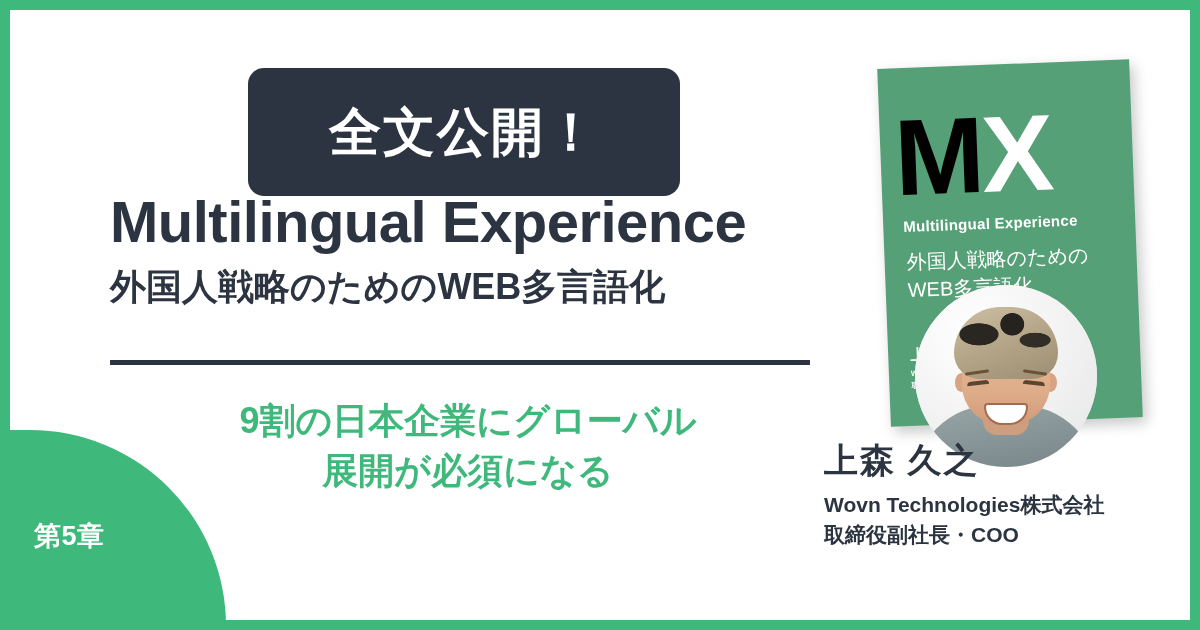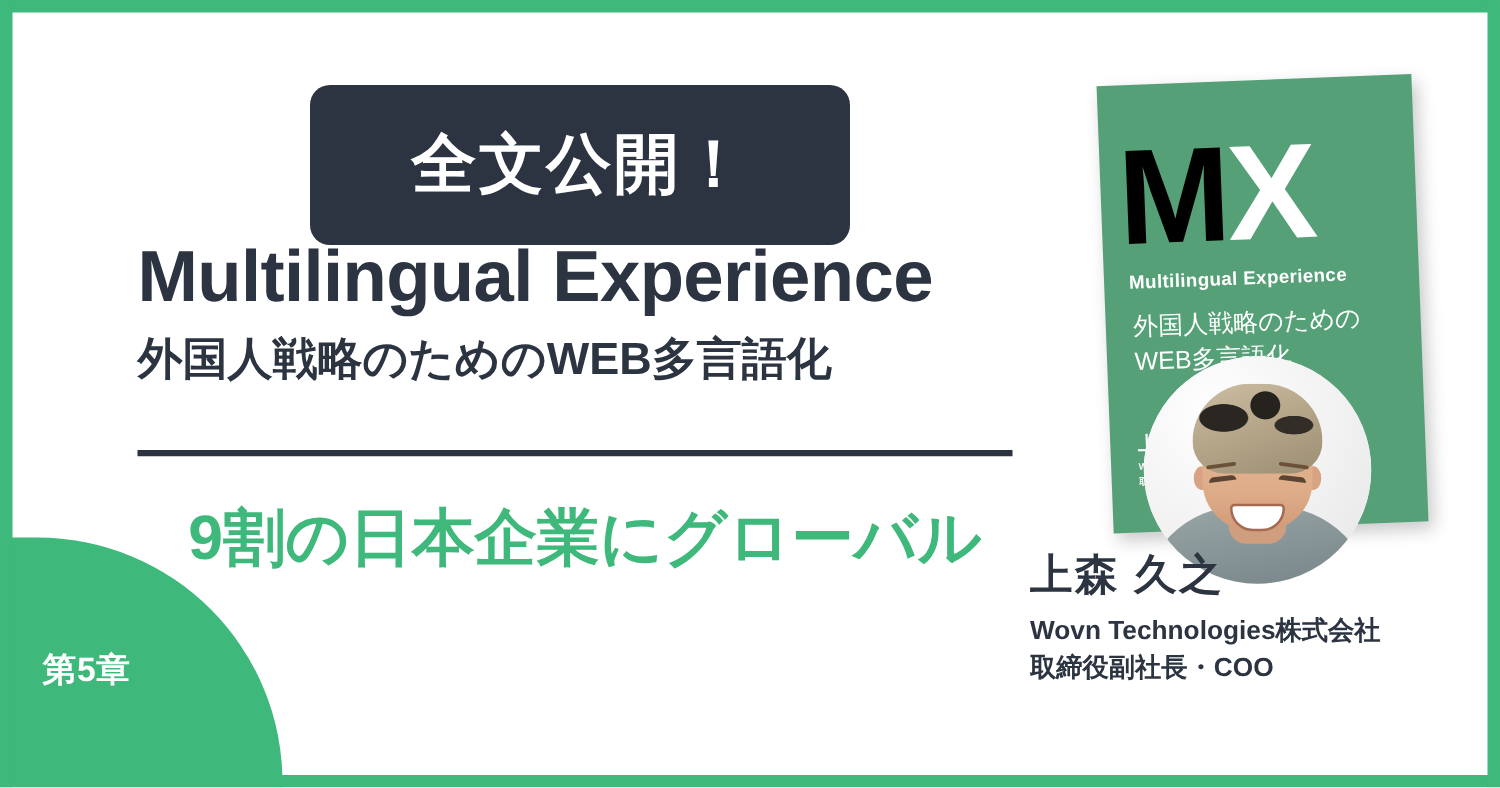--- a/index.html
+++ b/index.html
@@ -101,21 +101,21 @@
     z-index:20;
   }
 
   
   #lead-copy{
     position:absolute;
     left:110px;top:396px;
     width:716px;
     text-align:center;
     color:#3eb87b;
-    font-size:50px;
+    font-size:36px;
     font-weight:700;
     line-height:1.38;
     z-index:32;
   }
   #lead-copy div{white-space:nowrap;}
 
   
   #book-cover{
     position:absolute;
     left:884px;top:64px;
@@ -313,20 +313,21 @@
     <span id="release-badge-label">全文公開！</span>
   </div>
 
   <div id="headline-en">Multilingual Experience</div>
   <div id="headline-ja">外国人戦略のためのWEB多言語化</div>
 
   <div id="divider"></div>
 
   <div id="lead-copy">
     <div>9割の日本企業にグローバル</div>
+    <div>展開が必須になる</div>
   </div>
 
   <div id="book-cover">
     <div id="book-mx">
       <span class="mx-m">M</span><span class="mx-x">X</span>
     </div>
     <div id="book-tagline">Multilingual Experience</div>
     <div id="book-subtitle">
       <div>外国人戦略のための</div>
       <div>WEB多言語化</div>

